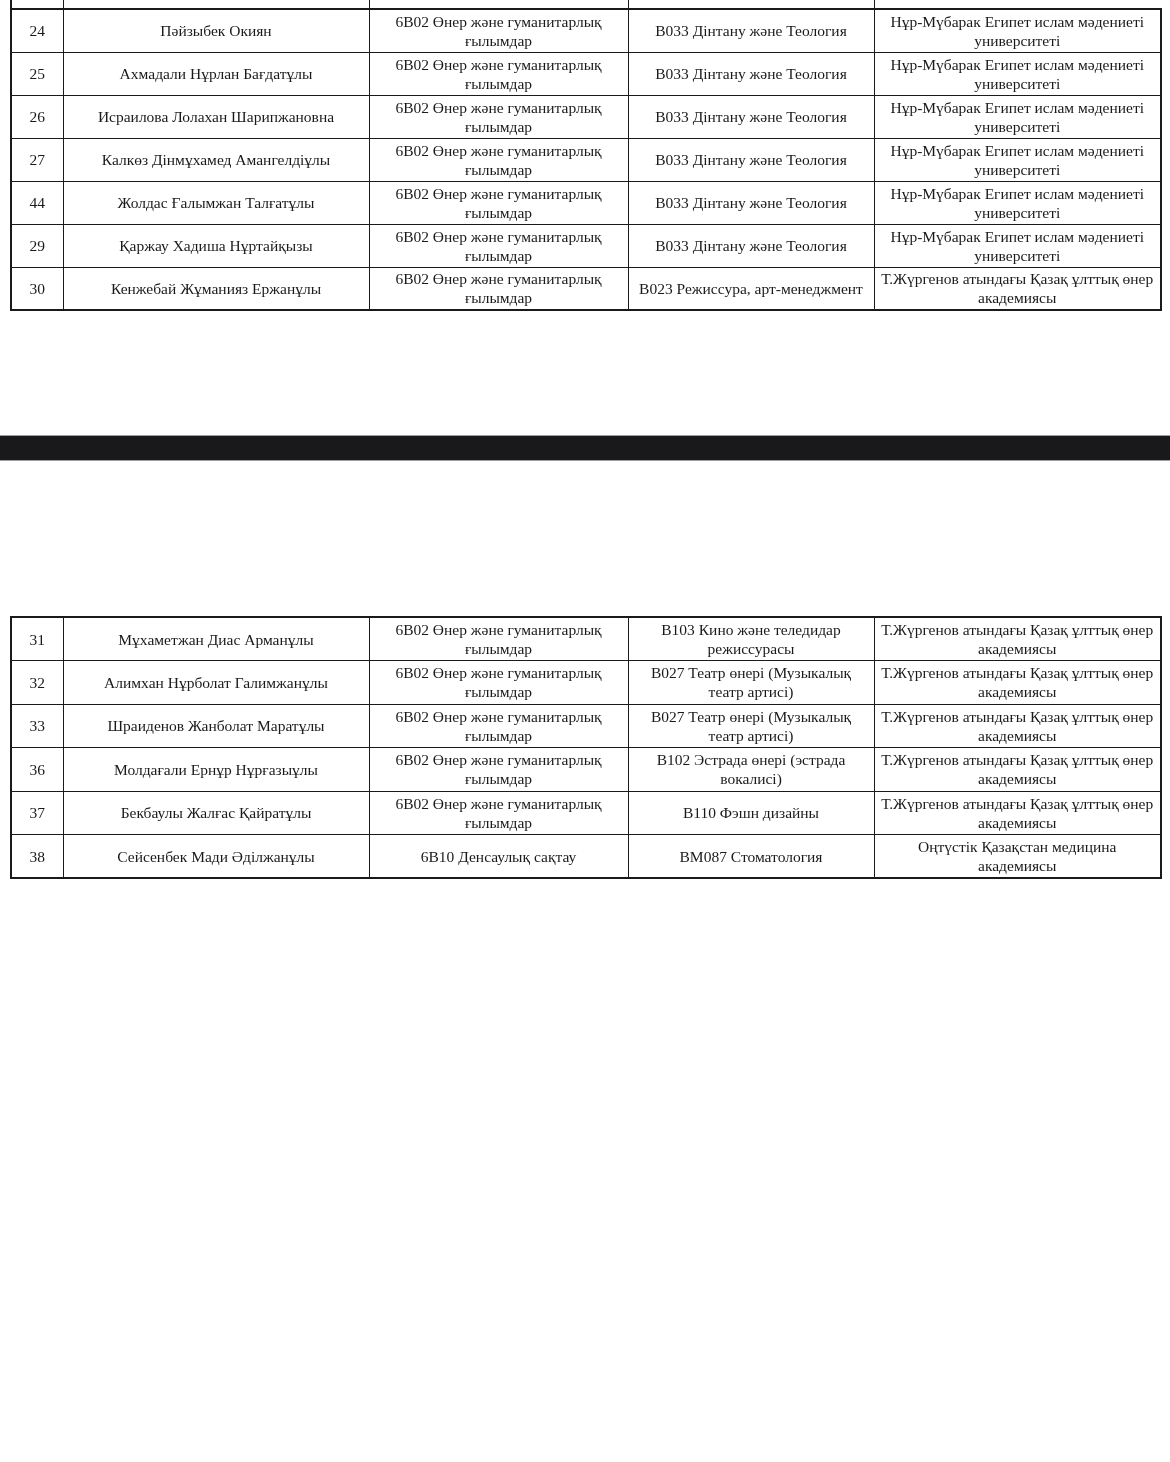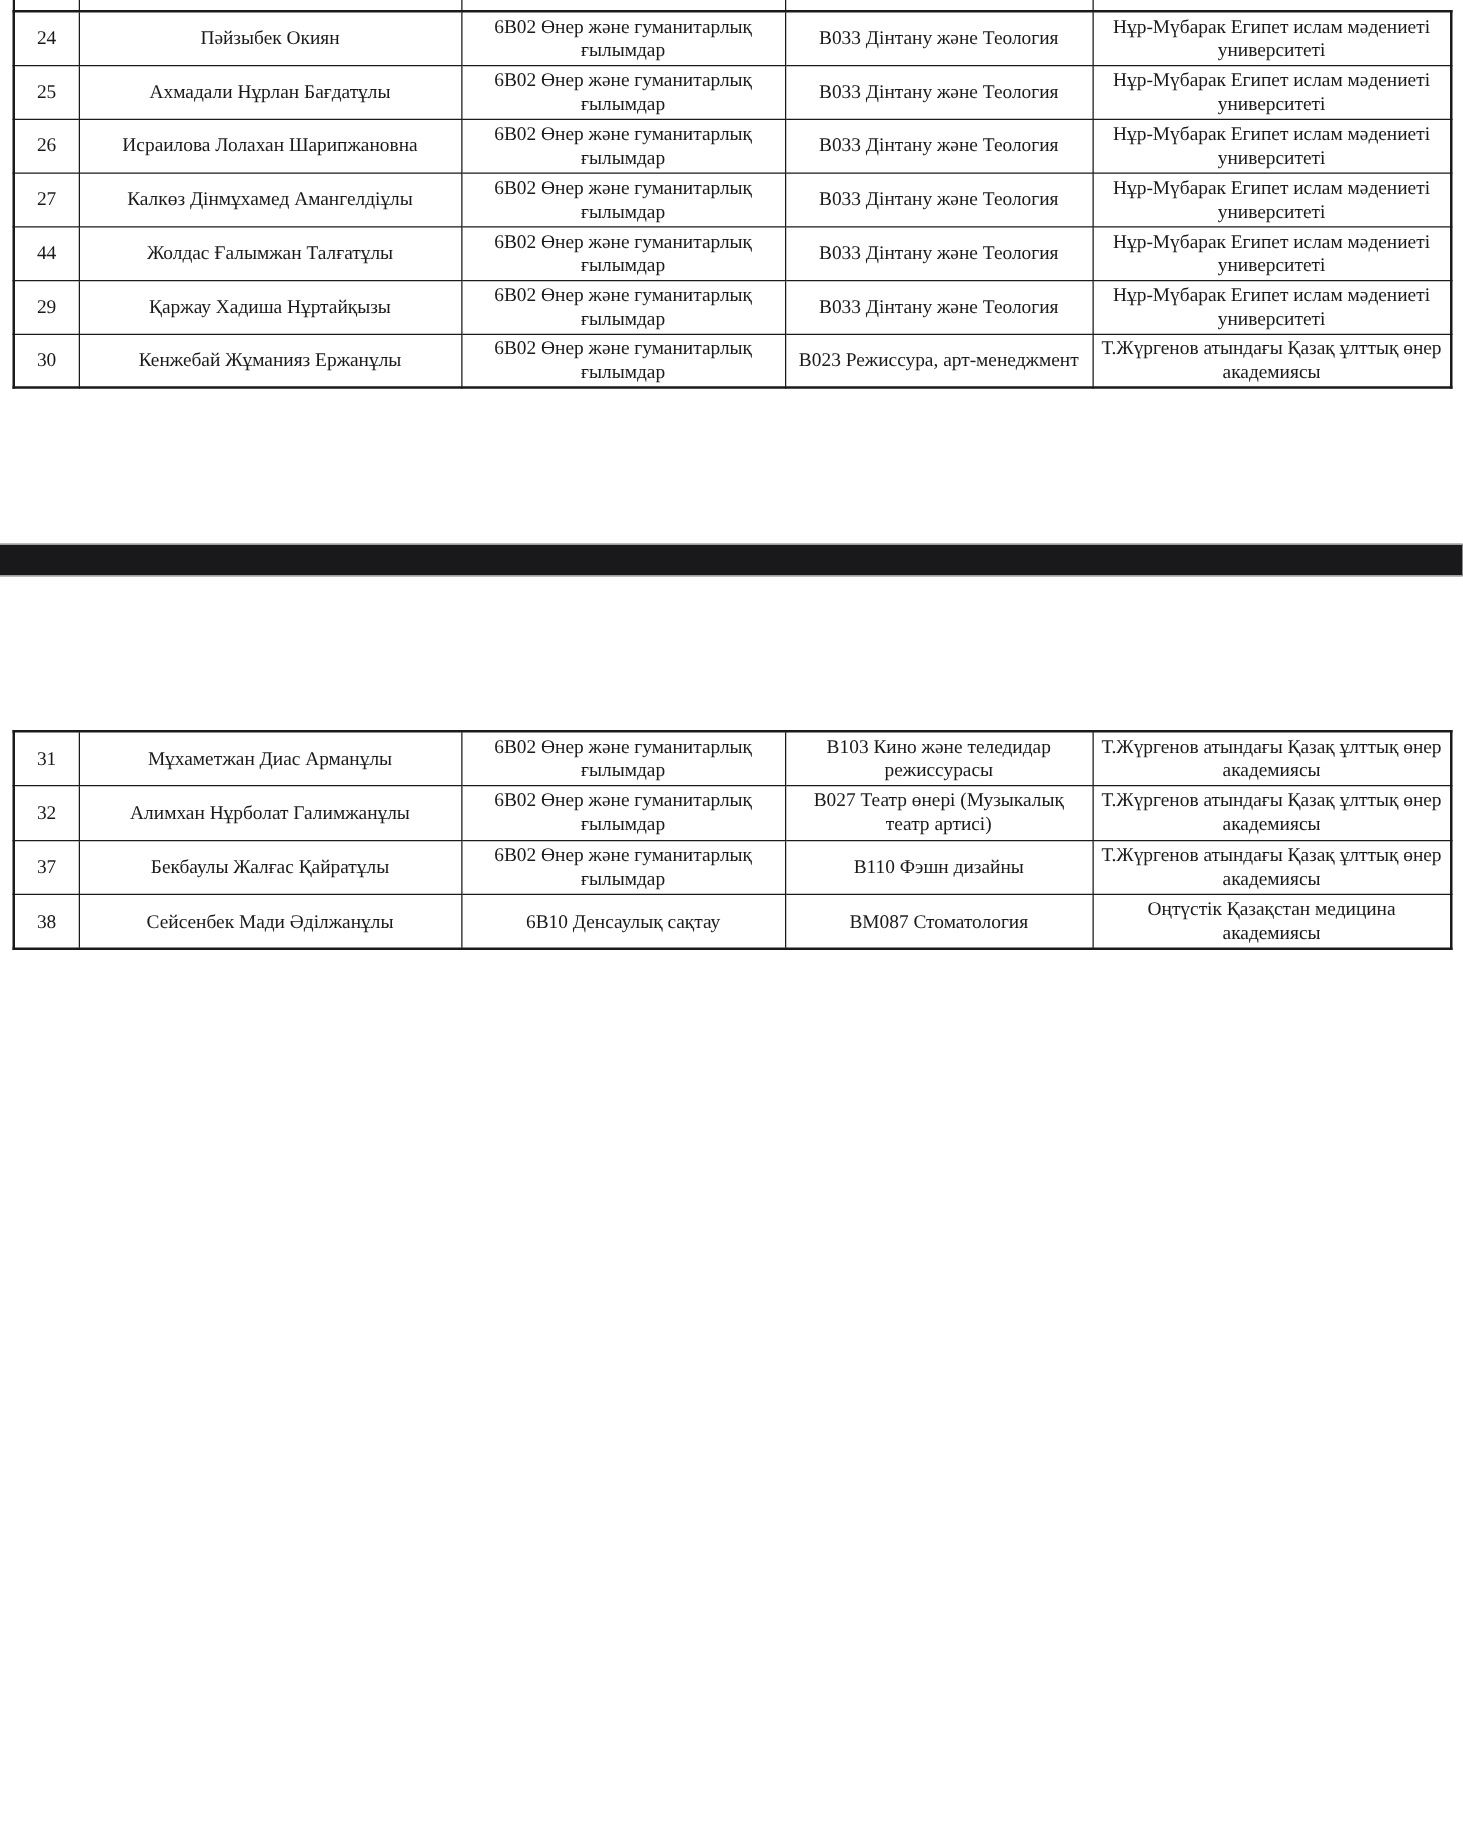--- a/index.html
+++ b/index.html
@@ -14,21 +14,21 @@
     overflow: hidden;
     font-family: "Liberation Serif", "DejaVu Serif", serif;
     color: #1a1a1a;
   }
   .page-table-wrap {
     position: absolute;
     left: 10px;
     width: 1150px;
   }
   #page1-wrap { top: 0; }
-  #page2-wrap { top: 584px; }
+  #page2-wrap { top: 616px; }
 
   table.doc-table {
     border-collapse: collapse;
     table-layout: fixed;
     width: 1150px;
     font-size: 15.5px;
     line-height: 19px;
   }
   table.doc-table td {
     border: 1.5px solid #1a1a1a;
@@ -189,20 +189,34 @@
         <td>Т.Жүргенов атындағы Қазақ ұлттық өнер академиясы</td>
       </tr>
         <tr>
         <td>32</td>
         <td>Алимхан Нұрболат Галимжанұлы</td>
         <td>6В02 Өнер және гуманитарлық ғылымдар</td>
         <td>В027 Театр өнері (Музыкалық театр артисі)</td>
         <td>Т.Жүргенов атындағы Қазақ ұлттық өнер академиясы</td>
       </tr>
         <tr>
+        <td>33</td>
+        <td>Шраиденов Жанболат Маратұлы</td>
+        <td>6В02 Өнер және гуманитарлық ғылымдар</td>
+        <td>В027 Театр өнері (Музыкалық театр артисі)</td>
+        <td>Т.Жүргенов атындағы Қазақ ұлттық өнер академиясы</td>
+      </tr>
+        <tr>
+        <td>36</td>
+        <td>Молдағали Ернұр Нұрғазыұлы</td>
+        <td>6В02 Өнер және гуманитарлық ғылымдар</td>
+        <td>В102 Эстрада өнері (эстрада вокалисі)</td>
+        <td>Т.Жүргенов атындағы Қазақ ұлттық өнер академиясы</td>
+      </tr>
+        <tr>
         <td>37</td>
         <td>Бекбаулы Жалғас Қайратұлы</td>
         <td>6В02 Өнер және гуманитарлық ғылымдар</td>
         <td>В110 Фэшн дизайны</td>
         <td>Т.Жүргенов атындағы Қазақ ұлттық өнер академиясы</td>
       </tr>
         <tr>
         <td>38</td>
         <td>Сейсенбек Мади Әділжанұлы</td>
         <td>6В10 Денсаулық сақтау</td>

